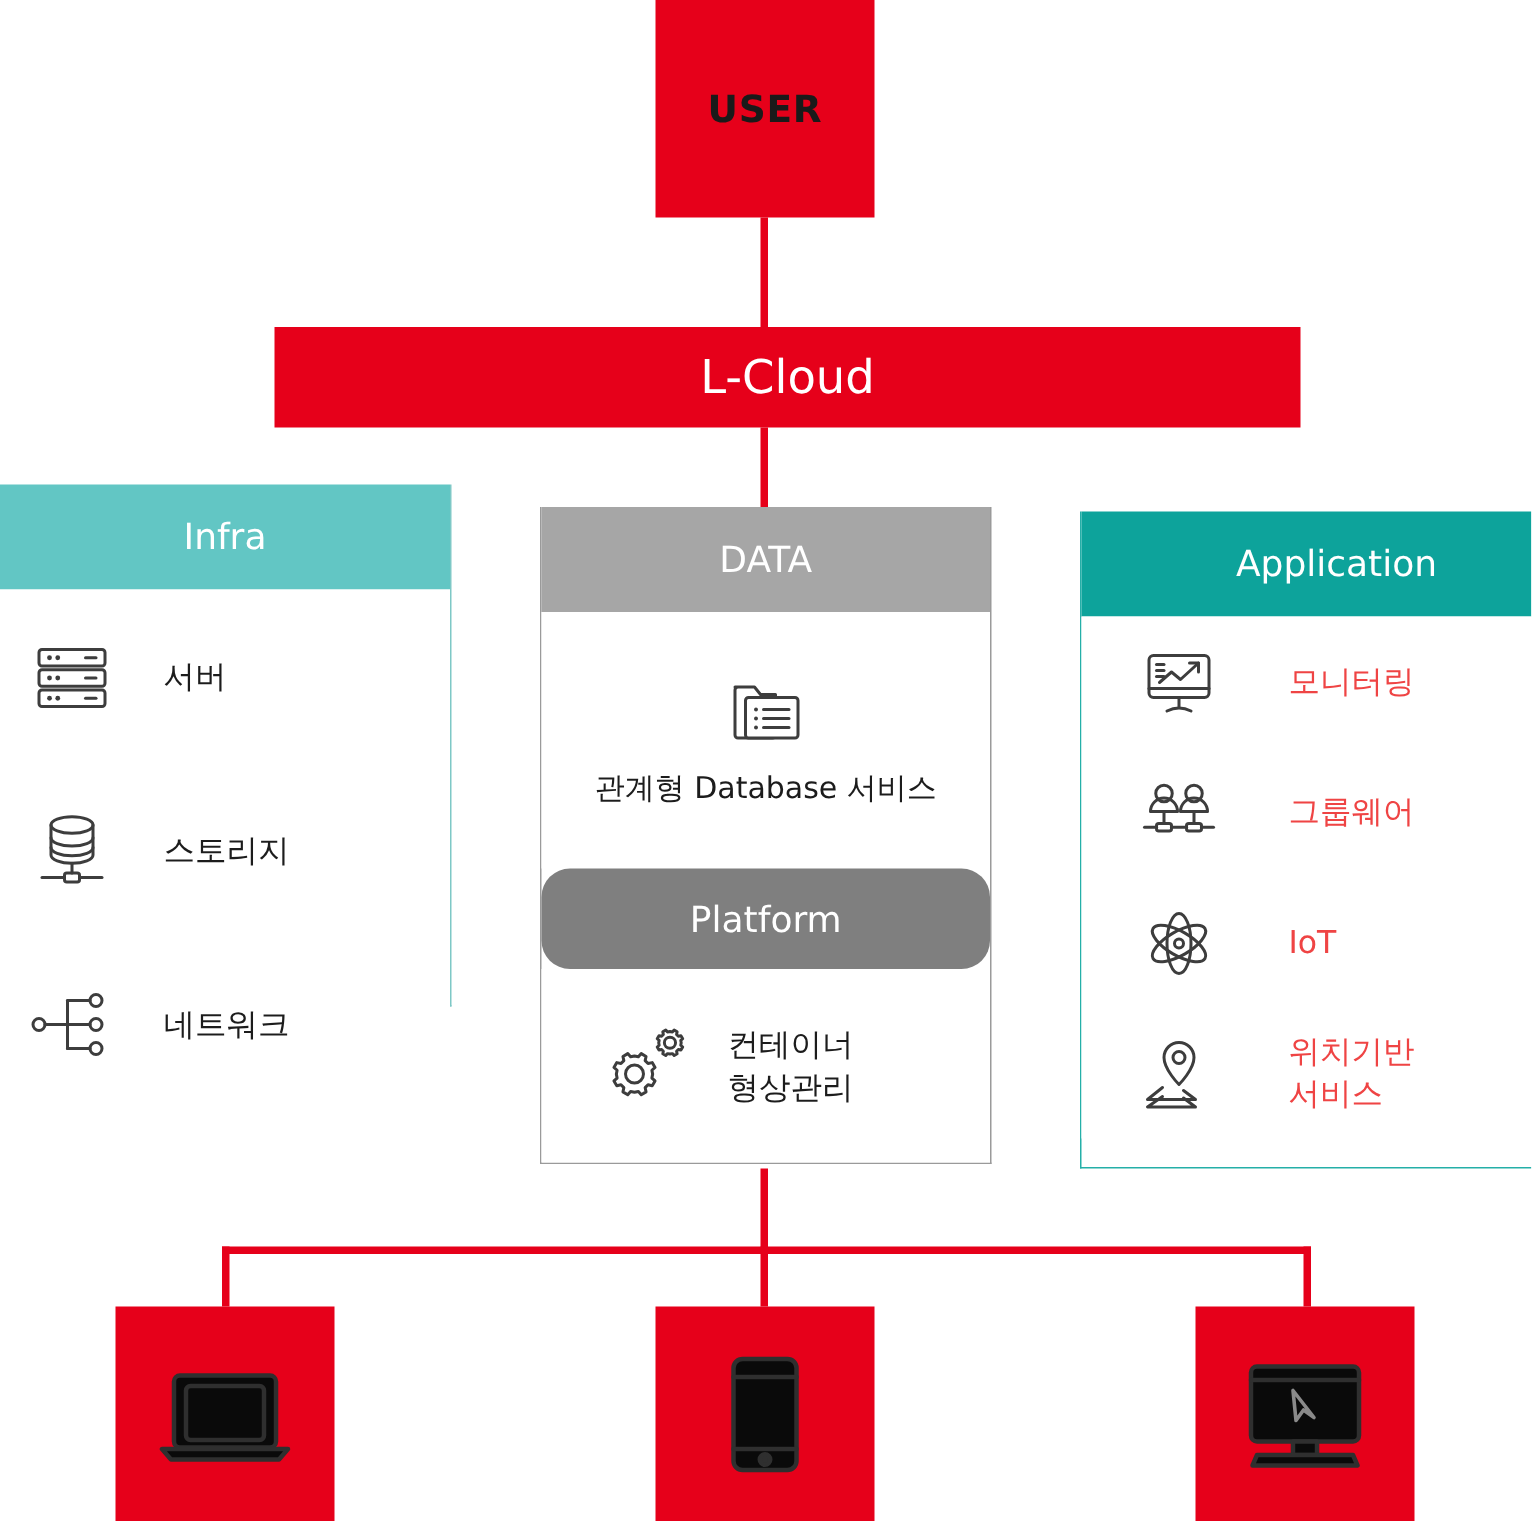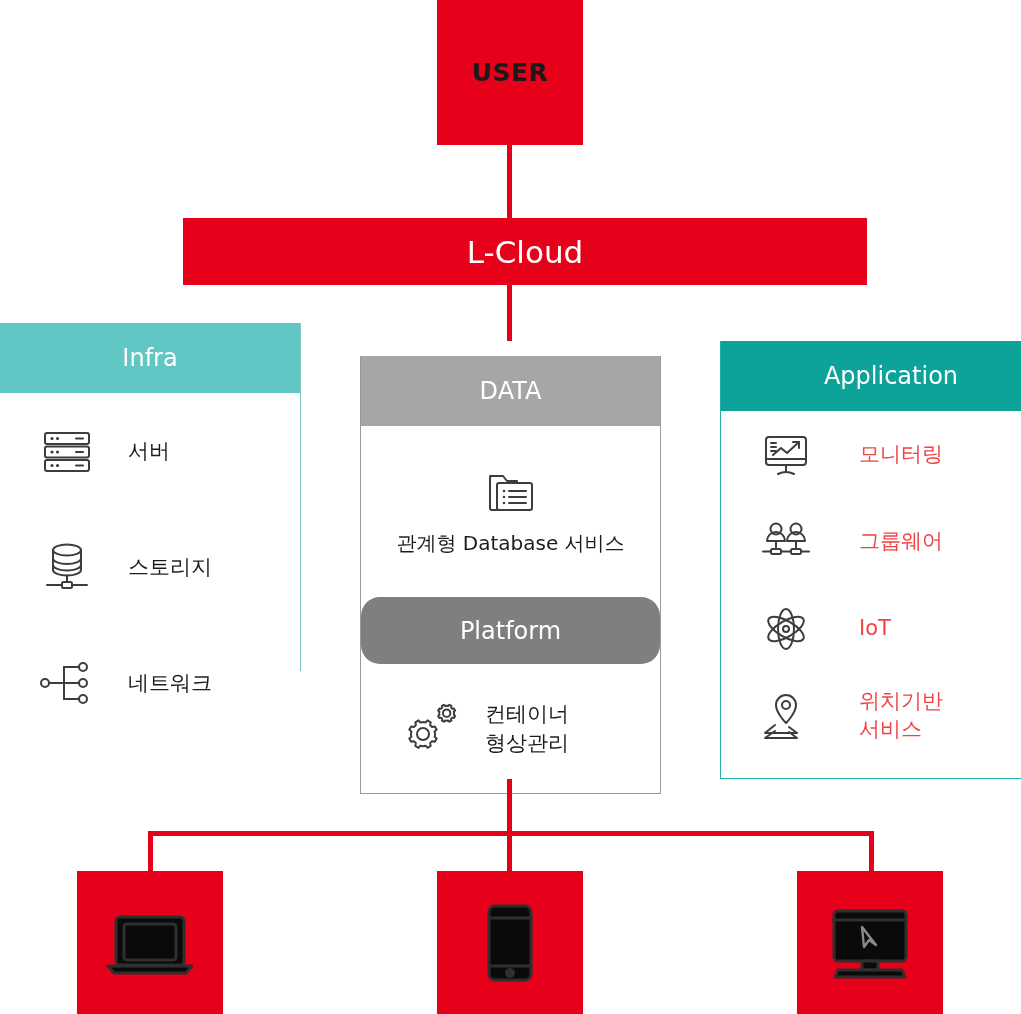--- a/index.html
+++ b/index.html
@@ -99,41 +99,41 @@
   }
   #infra-header {
     height: 70px;
     background: #62C6C4;
     margin-left: -0px;
   }
   .infra-row {
     display: flex;
     align-items: center;
     height: 116px;
-    padding-left: 34px;
+    padding-left: 15px;
     box-sizing: border-box;
   }
   .infra-icon {
     width: 66px;
     flex: 0 0 66px;
     display: flex;
     align-items: center;
     justify-content: center;
   }
   .infra-label {
     margin-left: 28px;
     font-size: 21px;
     color: #1c1c1c;
     font-family: "DejaVu Sans", "Liberation Sans", sans-serif;
   }
 
   
   #data-card {
     left: 360px;
-    top: 356px;
+    top: 338px;
     width: 301px;
     height: 438px;
     border: 1px solid #9a9a9a;
     border-top: none;
   }
   #data-header {
     height: 70px;
     background: #A6A6A6;
   }
   #data-body {

